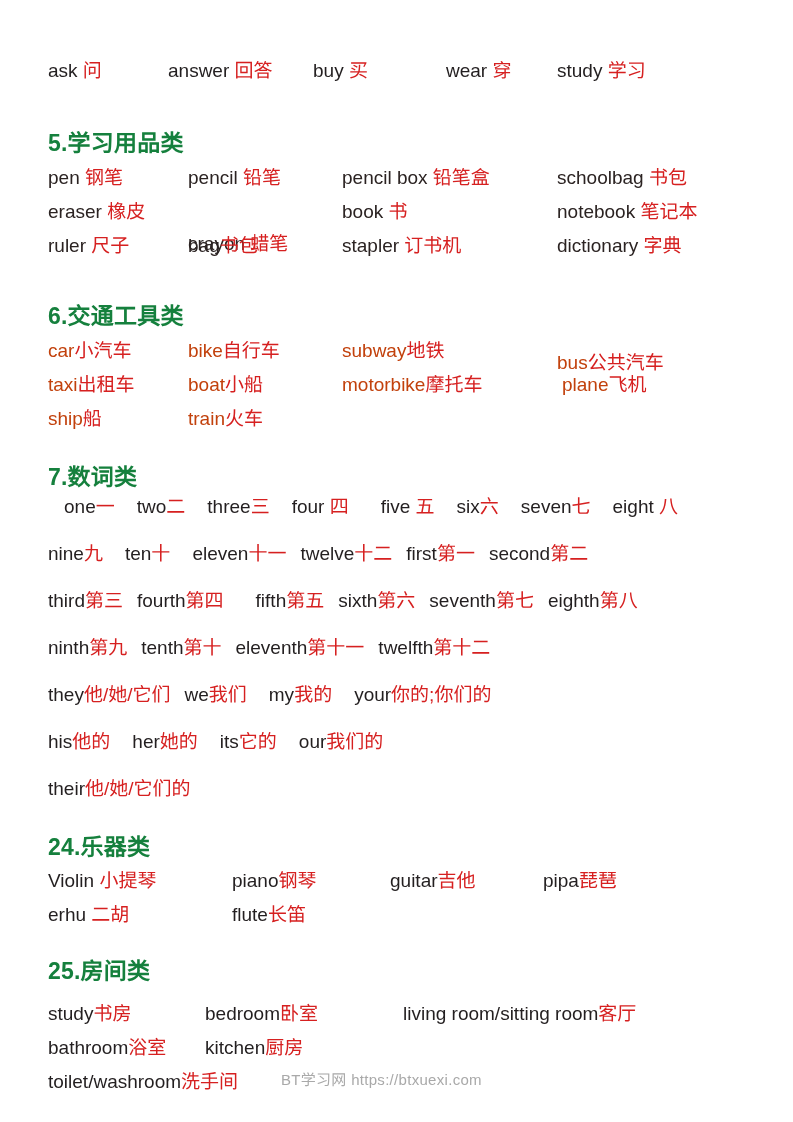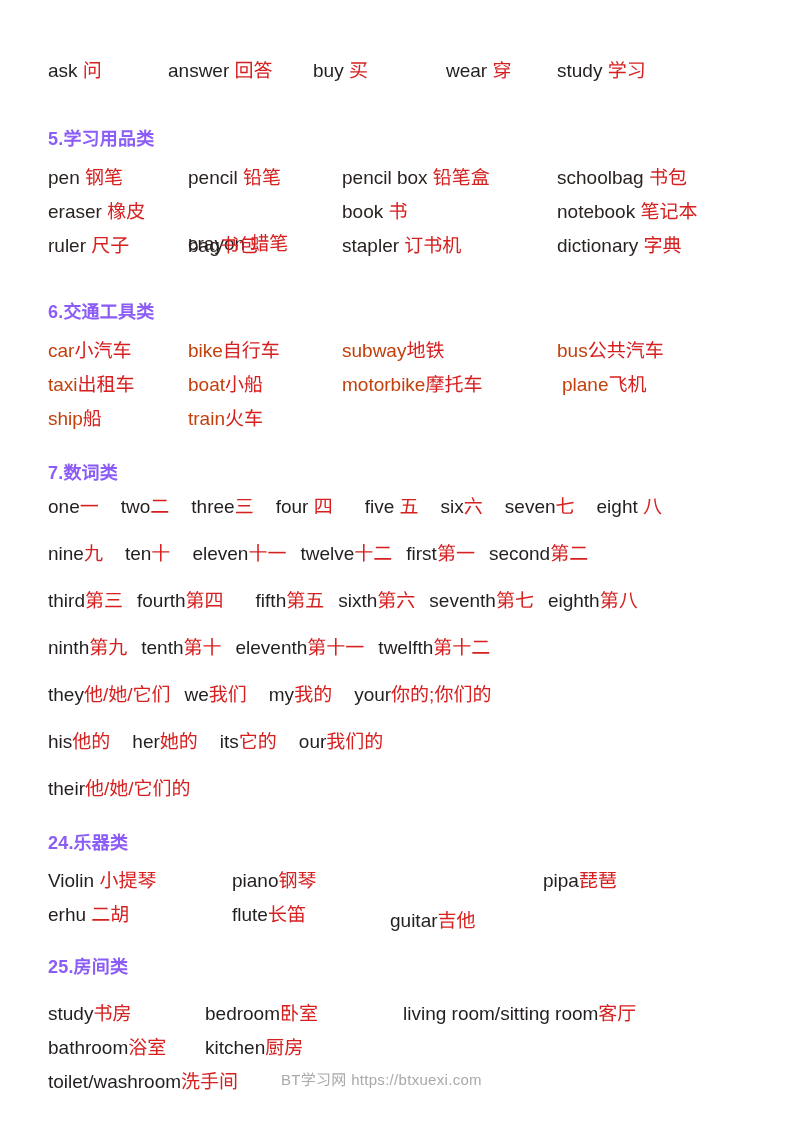--- a/index.html
+++ b/index.html
@@ -20,22 +20,22 @@
     position: relative;
     width: 793px;
     height: 1122px;
     box-sizing: border-box;
   }
 
   
   .heading {
     position: absolute;
     left: 48px;
-    color: #8b5cf6;
-    font-size: 18px;
+    color: #15803d;
+    font-size: 23px;
     font-weight: 700;
     letter-spacing: 0.2px;
     white-space: nowrap;
   }
 
   
   .row {
     position: absolute;
     left: 0;
     right: 0;
@@ -119,36 +119,36 @@
     <span class="cell" style="left:342px;"><span class="en">stapler </span><span class="cn">订书机</span></span>
     <span class="cell" style="left:557px;"><span class="en">dictionary </span><span class="cn">字典</span></span>
   </div>
 
   <div class="heading" style="top:297px;">6.交通工具类</div>
 
   <div class="row sec6" style="top:336px;">
     <span class="cell" style="left:48px;"><span class="en">car</span><span class="cn">小汽车</span></span>
     <span class="cell" style="left:188px;"><span class="en">bike</span><span class="cn">自行车</span></span>
     <span class="cell" style="left:342px;"><span class="en">subway</span><span class="cn">地铁</span></span>
-    <span class="cell" style="left:557px;"><span class="en">bus</span><span class="cn">公共汽车</span></span>
+    <span class="cell" style="left:557px;margin-top:12px;"><span class="en">bus</span><span class="cn">公共汽车</span></span>
   </div>
   <div class="row sec6" style="top:370px;">
     <span class="cell" style="left:48px;"><span class="en">taxi</span><span class="cn">出租车</span></span>
     <span class="cell" style="left:188px;"><span class="en">boat</span><span class="cn">小船</span></span>
     <span class="cell" style="left:342px;"><span class="en">motorbike</span><span class="cn">摩托车</span></span>
     <span class="cell" style="left:562px;"><span class="en">plane</span><span class="cn">飞机</span></span>
   </div>
   <div class="row sec6" style="top:404px;">
     <span class="cell" style="left:48px;"><span class="en">ship</span><span class="cn">船</span></span>
     <span class="cell" style="left:188px;"><span class="en">train</span><span class="cn">火车</span></span>
   </div>
 
   <div class="heading" style="top:458px;">7.数词类</div>
 
-  <div class="flowrow" style="top:492px;">
+  <div class="flowrow" style="top:492px;margin-left:16px;">
     <span class="item"><span class="en">one</span><span class="cn">一</span></span><span class="gap-m"></span><span class="item"><span class="en">two</span><span class="cn">二</span></span><span class="gap-m"></span><span class="item"><span class="en">three</span><span class="cn">三</span></span><span class="gap-m"></span><span class="item"><span class="en">four </span><span class="cn">四</span></span><span class="gap-l"></span><span class="item"><span class="en">five </span><span class="cn">五</span></span><span class="gap-m"></span><span class="item"><span class="en">six</span><span class="cn">六</span></span><span class="gap-m"></span><span class="item"><span class="en">seven</span><span class="cn">七</span></span><span class="gap-m"></span><span class="item"><span class="en">eight </span><span class="cn">八</span></span>
   </div>
 
   <div class="flowrow" style="top:539px;">
     <span class="item"><span class="en">nine</span><span class="cn">九</span></span><span class="gap-m"></span><span class="item"><span class="en">ten</span><span class="cn">十</span></span><span class="gap-m"></span><span class="item"><span class="en">eleven</span><span class="cn">十一</span></span><span class="gap-s"></span><span class="item"><span class="en">twelve</span><span class="cn">十二</span></span><span class="gap-s"></span><span class="item"><span class="en">first</span><span class="cn">第一</span></span><span class="gap-s"></span><span class="item"><span class="en">second</span><span class="cn">第二</span></span>
   </div>
 
   <div class="flowrow" style="top:586px;">
     <span class="item"><span class="en">third</span><span class="cn">第三</span></span><span class="gap-s"></span><span class="item"><span class="en">fourth</span><span class="cn">第四</span></span><span class="gap-l"></span><span class="item"><span class="en">fifth</span><span class="cn">第五</span></span><span class="gap-s"></span><span class="item"><span class="en">sixth</span><span class="cn">第六</span></span><span class="gap-s"></span><span class="item"><span class="en">seventh</span><span class="cn">第七</span></span><span class="gap-s"></span><span class="item"><span class="en">eighth</span><span class="cn">第八</span></span>
   </div>
@@ -167,21 +167,21 @@
 
   <div class="flowrow" style="top:774px;">
     <span class="item"><span class="en">their</span><span class="cn">他/她/它们的</span></span>
   </div>
 
   <div class="heading" style="top:828px;">24.乐器类</div>
 
   <div class="row" style="top:866px;">
     <span class="cell" style="left:48px;"><span class="en">Violin </span><span class="cn">小提琴</span></span>
     <span class="cell" style="left:232px;"><span class="en">piano</span><span class="cn">钢琴</span></span>
-    <span class="cell" style="left:390px;margin-top:40px;"><span class="en">guitar</span><span class="cn">吉他</span></span>
+    <span class="cell" style="left:390px;"><span class="en">guitar</span><span class="cn">吉他</span></span>
     <span class="cell" style="left:543px;"><span class="en">pipa</span><span class="cn">琵琶</span></span>
   </div>
   <div class="row" style="top:900px;">
     <span class="cell" style="left:48px;"><span class="en">erhu </span><span class="cn">二胡</span></span>
     <span class="cell" style="left:232px;"><span class="en">flute</span><span class="cn">长笛</span></span>
   </div>
 
   <div class="heading" style="top:952px;">25.房间类</div>
 
   <div class="row" style="top:999px;">

